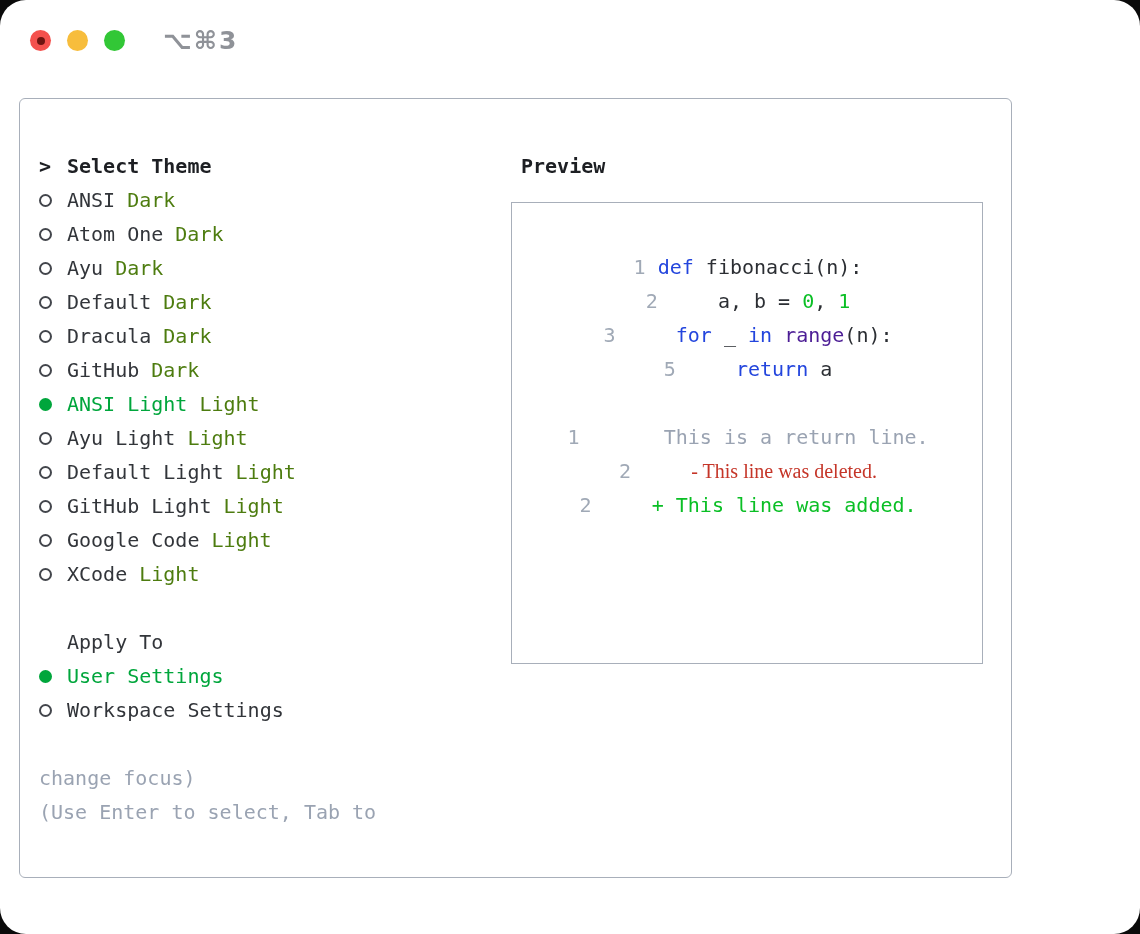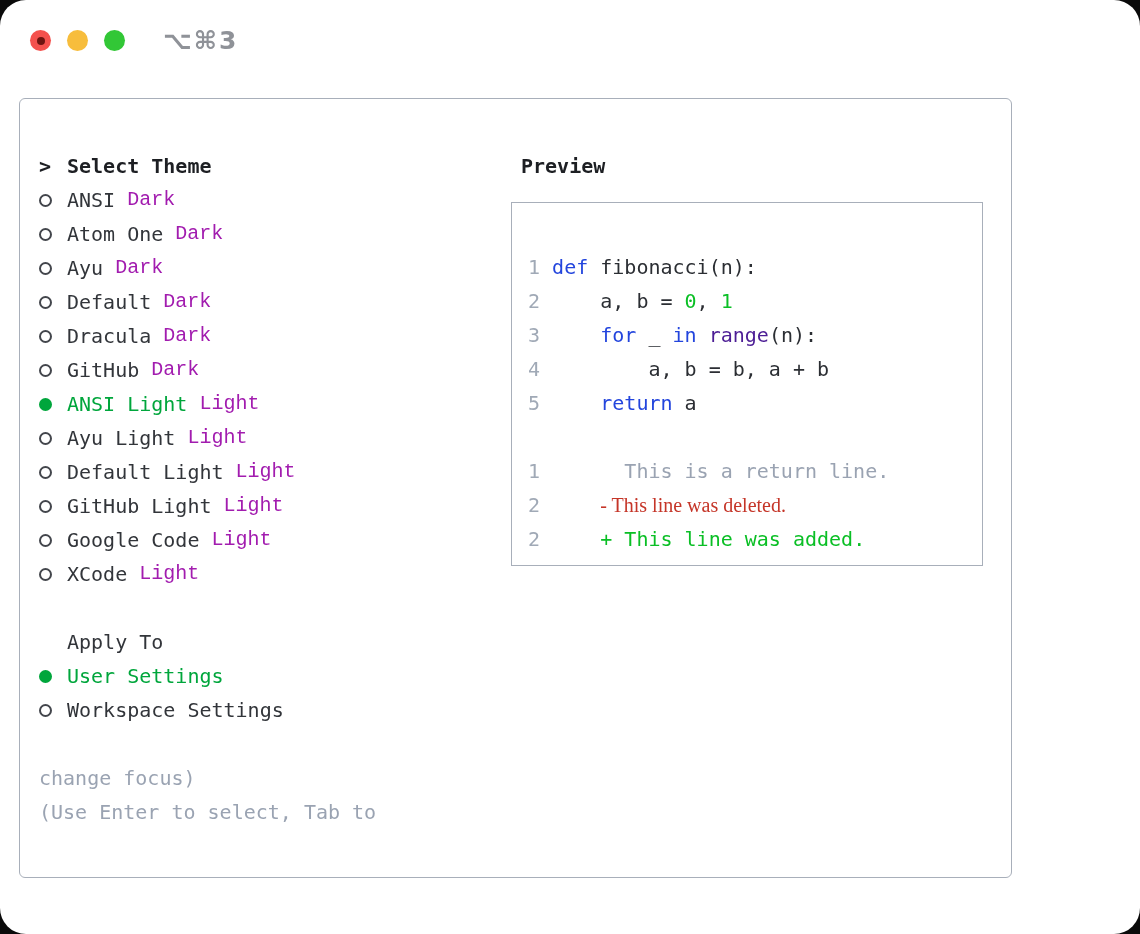--- a/index.html
+++ b/index.html
@@ -24,28 +24,28 @@
   .left-col{position:absolute;left:19px;top:50px;font-size:20px;line-height:34px;color:#32353a;}
   .row{height:34px;display:flex;align-items:center;white-space:pre;}
   .bullet-col{width:28px;display:flex;align-items:center;}
   .prompt{font-weight:bold;color:#1d1f23;}
   .hdr{font-weight:bold;color:#1d1f23;text-align:center;}
   .ring{width:12px;height:12px;border:2px solid #43464c;border-radius:50%;box-sizing:border-box;
     width:13px;height:13px;}
   .ring.sel{background:#00a63c;border-color:#00a63c;}
   .nm{color:#32353a;}
   .nm.sel{color:#00a63c;text-align:right;}
-  .vr{color:#a21caf;margin-left:12px;font-family:Liberation Mono, monospace;}
+  .vr{color:#4d7c0f;margin-left:12px;}
   .help{color:#9aa3b2;height:34px;line-height:34px;white-space:pre;}
   
   .preview-header{position:absolute;left:481px;top:50px;height:34px;line-height:34px;
     font-size:20px;font-weight:bold;color:#1d1f23;margin-left:20px;}
-  .preview-box{position:absolute;left:491px;top:103px;width:472px;height:364px;
+  .preview-box{position:absolute;left:491px;top:103px;width:472px;height:462px;
     border:1.5px solid #a8afba;background:#fff;box-sizing:border-box;
-    padding:47px 14px 0 16px;overflow:hidden;}
+    padding:47px 14px 0 16px;overflow:hidden;text-align:center;}
   .pline{white-space:pre;font-size:20px;line-height:34px;height:34px;}
   .ln{color:#a0a9b6;}
   .tok-pl{color:#2b2e33;}
   .tok-kw{color:#2345dd;}
   .tok-nu{color:#0abf25;}
   .tok-bi{color:#4c1d95;}
   .tok-ctx{color:#9aa3b2;}
   .tok-del{color:#c53528;font-family:Liberation Serif, serif;}
   .tok-add{color:#0abf25;}
 </style>
@@ -106,21 +106,20 @@
         </div>
     </div>
 
     <div class="preview-header">Preview</div>
 
     <div class="preview-box">
       <div id="preview-lines">
           <div class="pline"><span class="ln">1 </span><span class="tok-kw">def</span><span class="tok-pl"> fibonacci(n):</span></div>
           <div class="pline"><span class="ln">2 </span><span class="tok-pl">    a, b = </span><span class="tok-nu">0</span><span class="tok-pl">, </span><span class="tok-nu">1</span></div>
           <div class="pline"><span class="ln">3 </span><span class="tok-pl">    </span><span class="tok-kw">for</span><span class="tok-pl"> _ </span><span class="tok-kw">in</span><span class="tok-pl"> </span><span class="tok-bi">range</span><span class="tok-pl">(n):</span></div>
-          <div class="pline"><span class="ln">4 </span><span class="tok-pl">        a, b = b, a + b</span></div>
           <div class="pline"><span class="ln">5 </span><span class="tok-pl">    </span><span class="tok-kw">return</span><span class="tok-pl"> a</span></div>
           <div class="pline"><span class="ln">&nbsp;</span></div>
           <div class="pline"><span class="ln">1 </span><span class="tok-ctx">      This is a return line.</span></div>
           <div class="pline"><span class="ln">2 </span><span class="tok-pl">    </span><span class="tok-del">- This line was deleted.</span></div>
           <div class="pline"><span class="ln">2 </span><span class="tok-pl">    </span><span class="tok-add">+ This line was added.</span></div>
         </div>
     </div>
 
   </div>
 </div>

